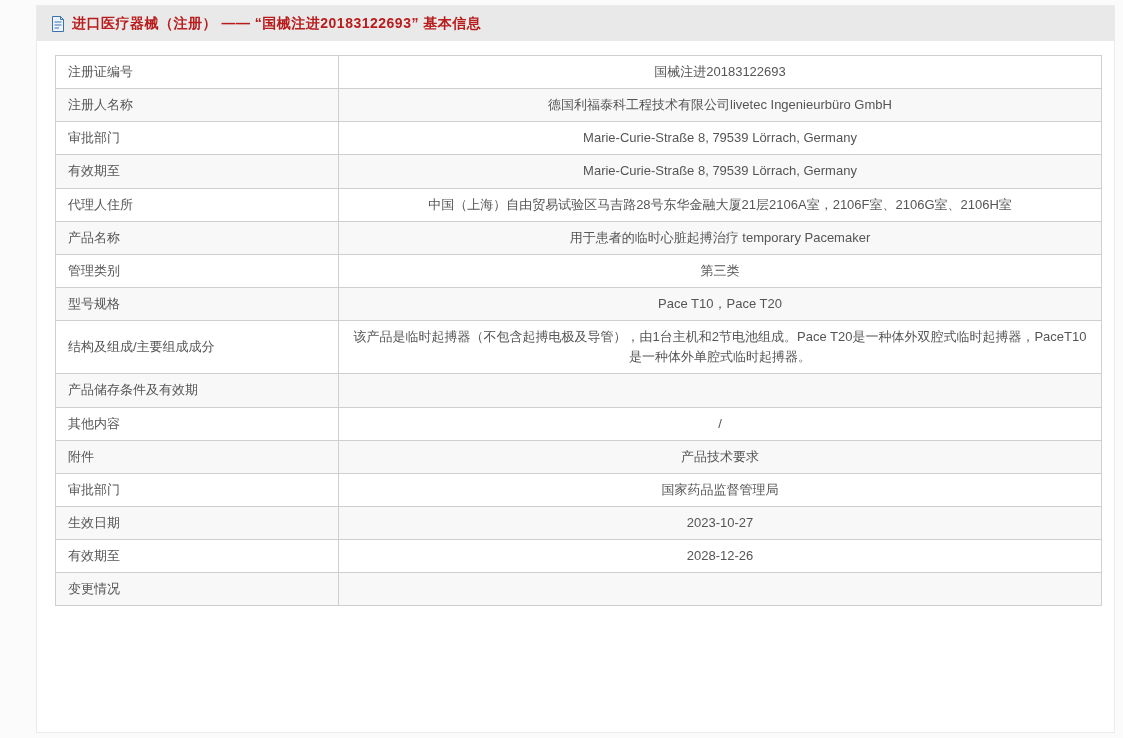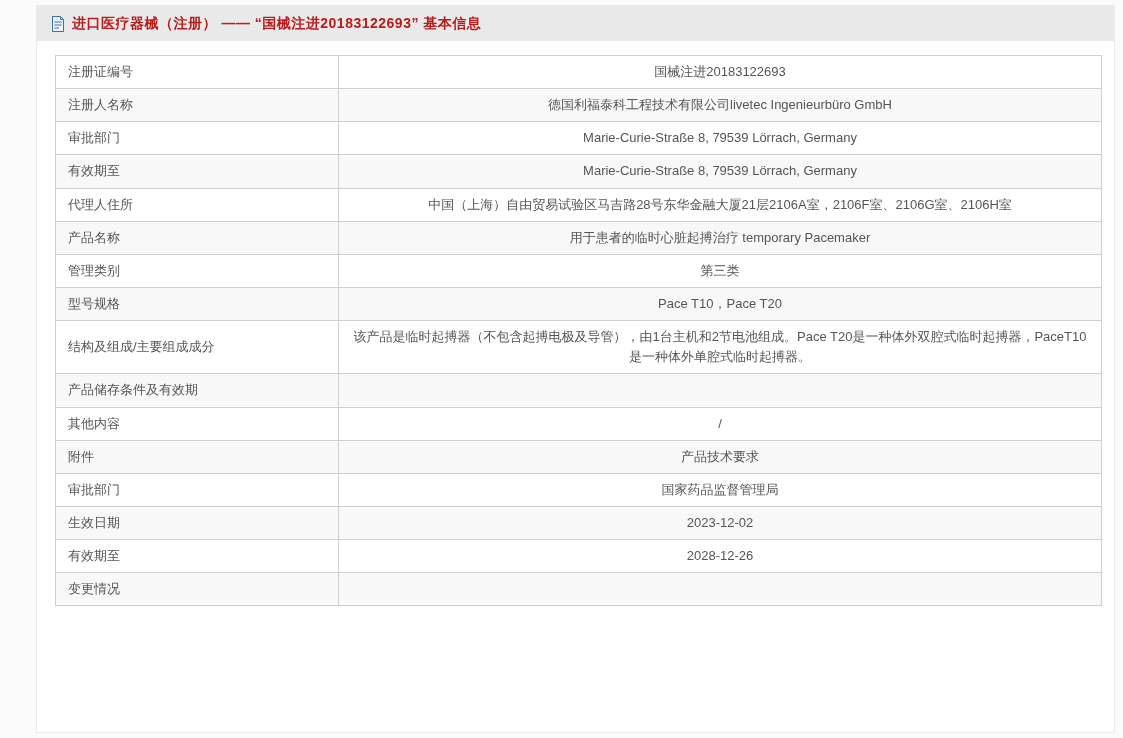--- a/index.html
+++ b/index.html
@@ -126,21 +126,21 @@
           <tr>
             <td class="cell-label"><span>附件</span></td>
             <td class="cell-value"><span>产品技术要求</span></td>
           </tr>
           <tr>
             <td class="cell-label"><span>审批部门</span></td>
             <td class="cell-value"><span>国家药品监督管理局</span></td>
           </tr>
           <tr>
             <td class="cell-label"><span>生效日期</span></td>
-            <td class="cell-value"><span>2023-12-02</span></td>
+            <td class="cell-value"><span>2023-10-27</span></td>
           </tr>
           <tr>
             <td class="cell-label"><span>有效期至</span></td>
             <td class="cell-value"><span>2028-12-26</span></td>
           </tr>
           <tr>
             <td class="cell-label"><span>变更情况</span></td>
             <td class="cell-value"><span></span></td>
           </tr>
         </tbody>

